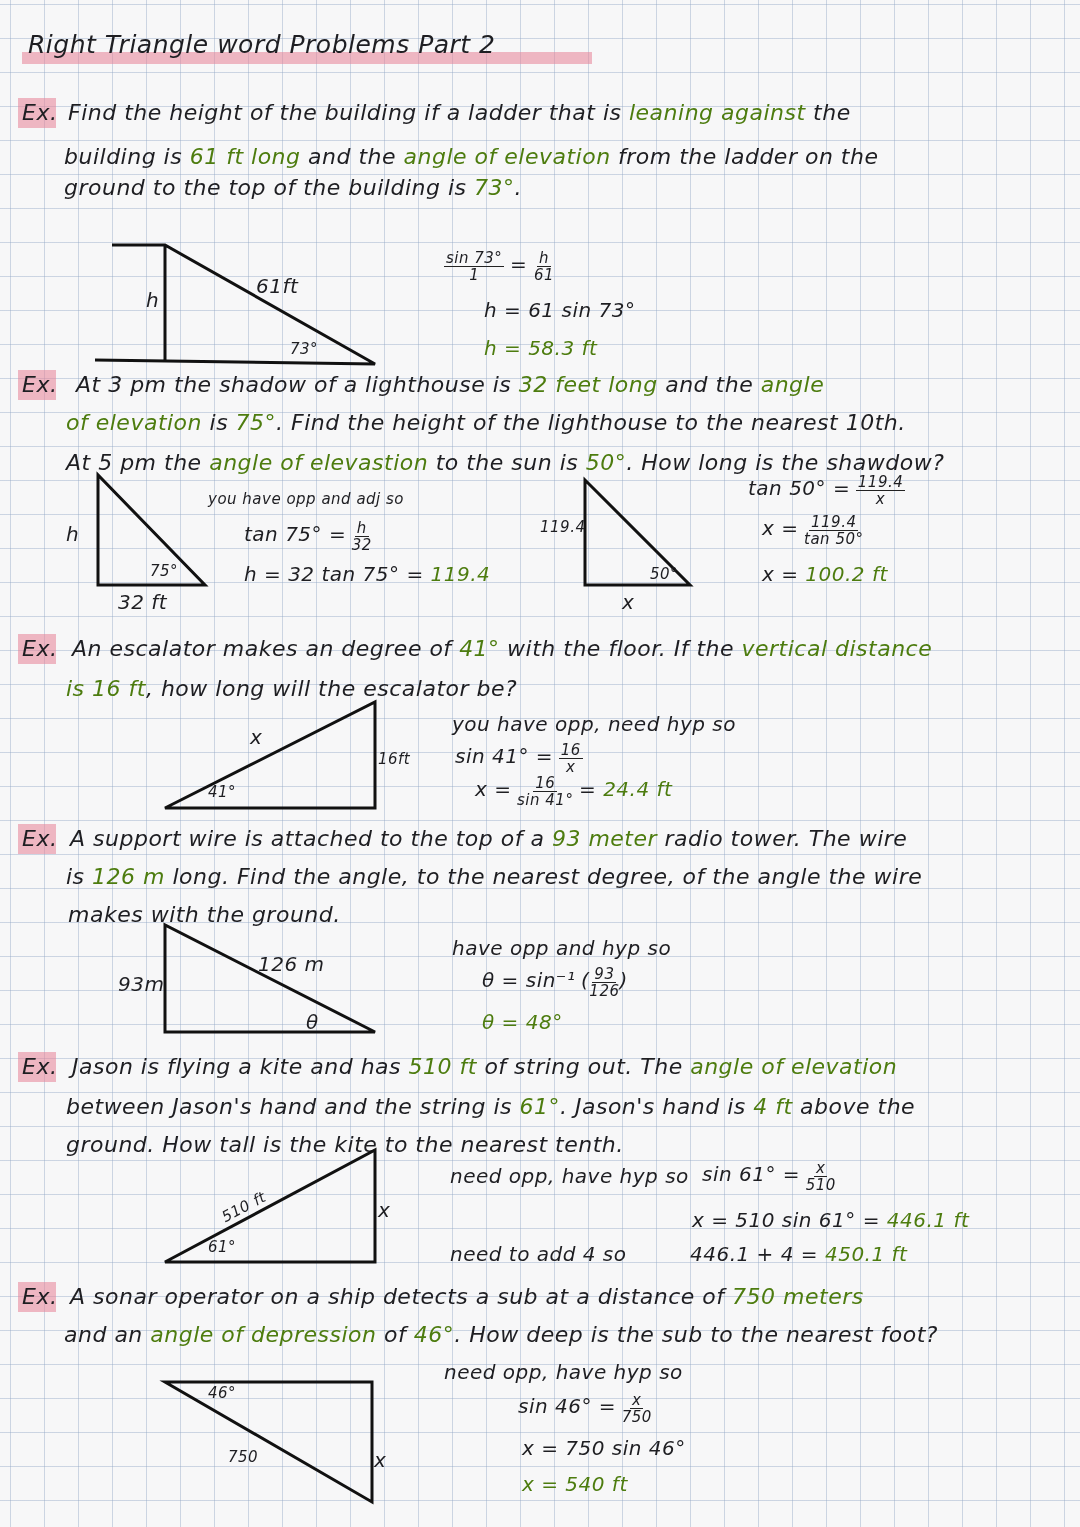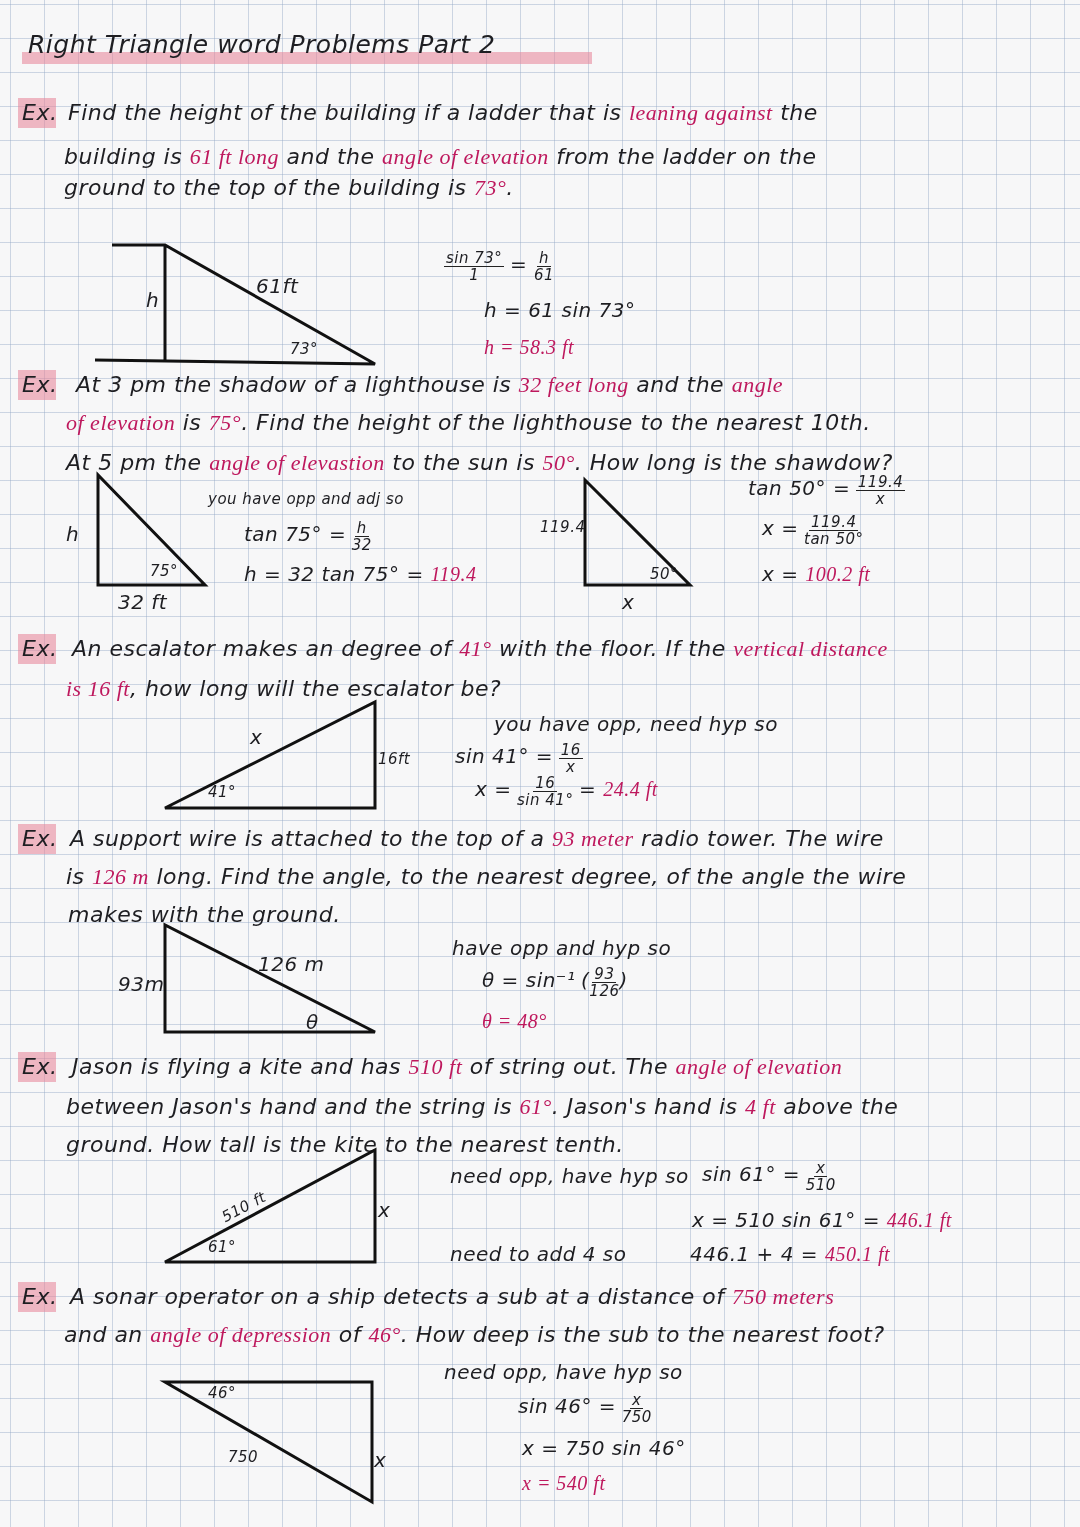--- a/index.html
+++ b/index.html
@@ -13,21 +13,21 @@
     background-position:10px 4px;
     font-family:"DejaVu Sans", sans-serif;
     color:#1e1e22;
   }
   .abs { position:absolute; white-space:nowrap; }
   .hand { font-family:"DejaVu Sans", sans-serif; font-style:italic; letter-spacing:0.5px; }
   .title { left:28px; top:30px; font-size:25px; }
   .title-hl { position:absolute; left:22px; top:52px; width:570px; height:12px; background:rgba(232,130,150,0.55); }
   .ex-hl { position:absolute; width:38px; height:30px; background:rgba(232,130,150,0.55); }
   .line { font-size:22px; }
-  .pink { color:#be185d;font-family:Liberation Serif, serif; }
+  .pink { color:#4d7c0f; }
   .eq { font-size:20px; }
   .small { font-size:15px; }
   svg.tri { position:absolute; overflow:visible; }
   svg.tri path { fill:none; stroke:#111; stroke-width:3; }
   .frac { display:inline-flex; flex-direction:column; align-items:center; vertical-align:middle; font-size:15px; line-height:16px; }
   .frac .num { border-bottom:1.5px solid #222; padding:0 2px; }
 </style>
 </head>
 <body>
 
@@ -124,21 +124,21 @@
 </div>
 <div class="abs hand line" style="left:66px;top:676px;">
   <span class="pink">is 16 ft</span><span>, how long will the escalator be?</span>
 </div>
 <svg class="tri" style="left:0;top:0;" width="1080" height="1527">
   <path d="M165 808 L375 702 L375 808 Z"></path>
 </svg>
 <div class="abs hand eq" style="left:250px;top:725px;">x</div>
 <div class="abs hand small" style="left:208px;top:783px;">41°</div>
 <div class="abs hand small" style="left:378px;top:750px;">16ft</div>
-<div class="abs hand eq" style="left:452px;top:712px;padding-left:42px;">you have opp, need hyp so</div>
+<div class="abs hand eq" style="left:452px;top:712px;">you have opp, need hyp so</div>
 <div class="abs hand" style="left:455px;top:742px;">
   <span class="eq">sin 41° =</span>
   <span class="frac">
       <span class="num">16</span>
       <span>x</span>
     </span>
 </div>
 <div class="abs hand" style="left:475px;top:775px;">
   <span class="eq">x =</span>
   <span class="frac">

